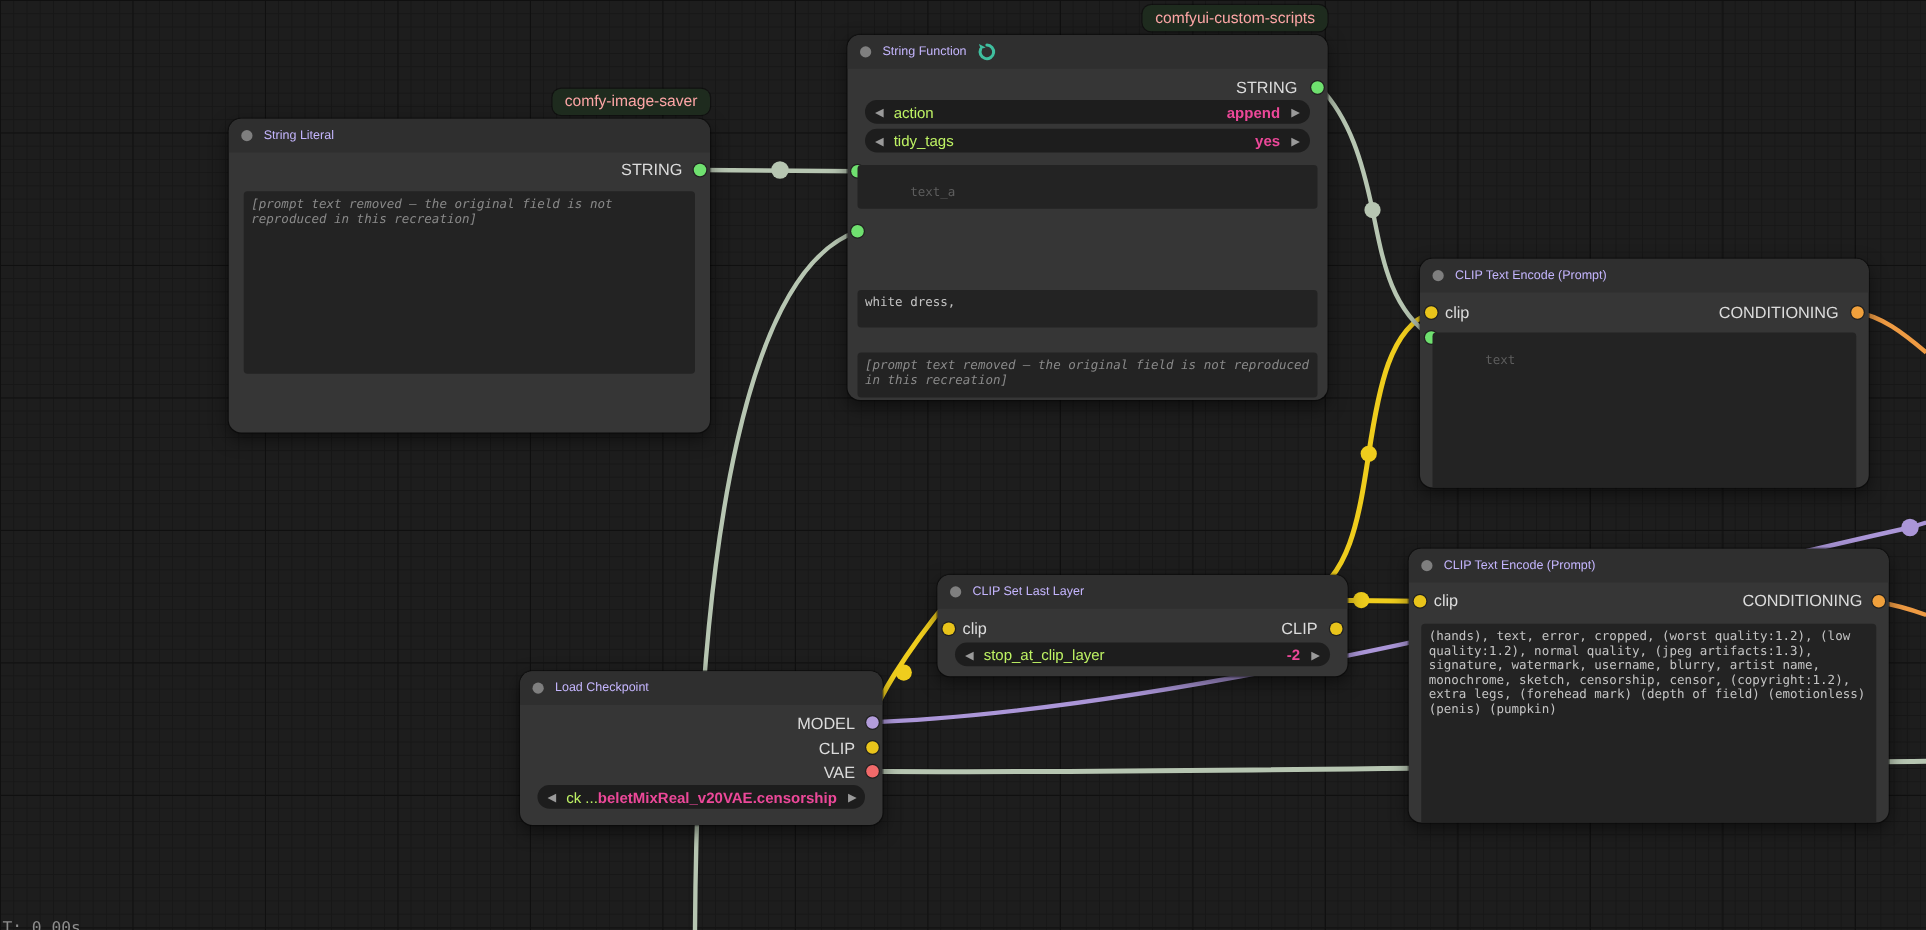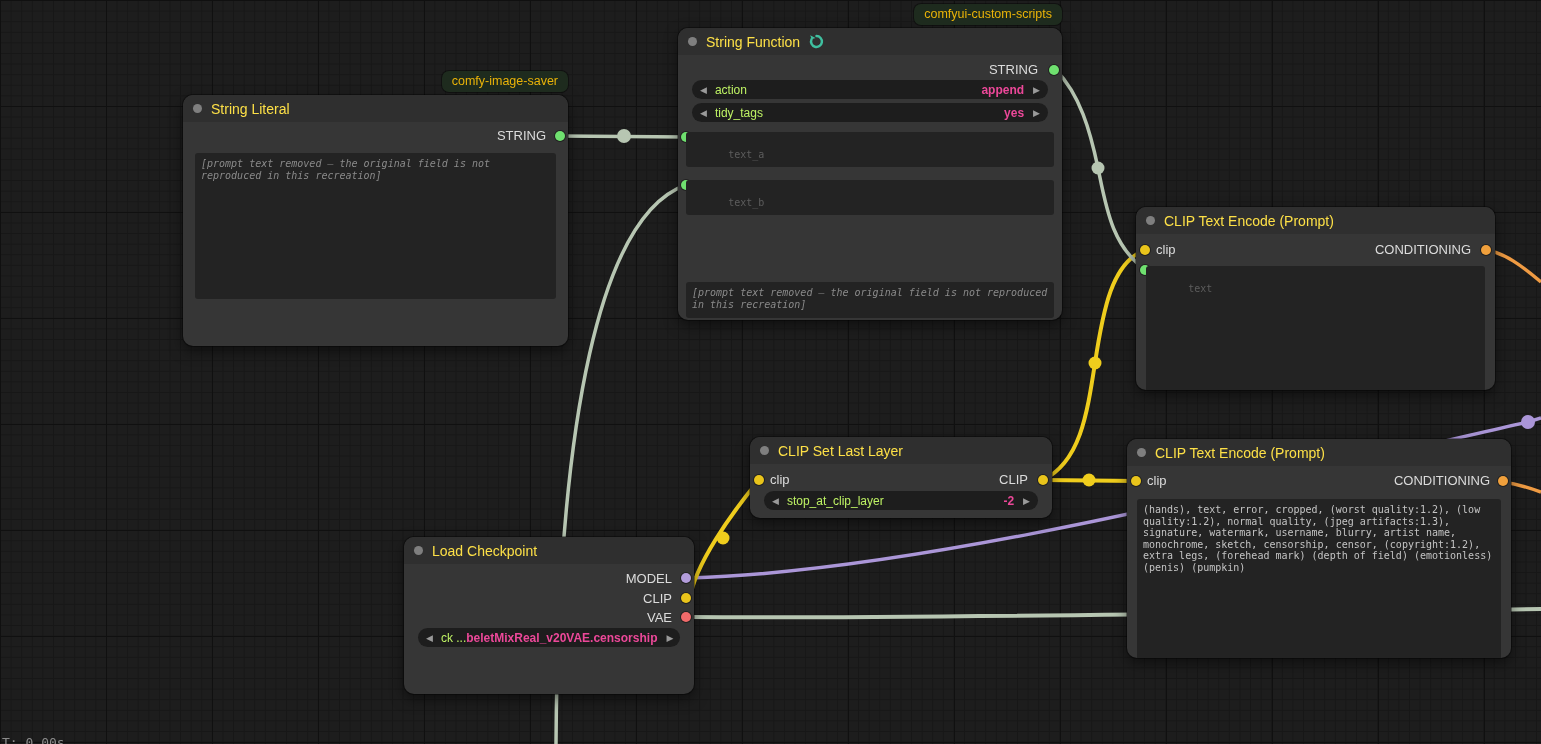--- a/index.html
+++ b/index.html
@@ -11,40 +11,40 @@
       linear-gradient(#171717 1px, transparent 1px),
       linear-gradient(90deg,#171717 1px, transparent 1px);
     background-size:106px 106px,106px 106px,10.6px 10.6px,10.6px 10.6px;
     font-family:"Liberation Sans",sans-serif;}
   svg.wires{position:absolute;left:0;top:0;z-index:1;}
   .node{position:absolute;z-index:2;background:#363636;border-radius:10px;
     box-shadow:0 5px 14px rgba(0,0,0,.5),0 0 0 1px rgba(0,0,0,.35);overflow:hidden;}
   .ntitle{position:absolute;left:0;right:0;top:0;height:27px;background:#2f2f2f;
     border-radius:10px 10px 0 0;display:flex;align-items:center;padding-left:10px;gap:9px;}
   .tdot{width:9px;height:9px;border-radius:50%;background:#7f7f7f;flex:none;}
-  .ttext{color:#fde047;font-size:14px;white-space:nowrap;}
+  .ttext{color:#c4b5fd;font-size:10px;white-space:nowrap;}
   .ticon{display:flex;align-items:center;}
   .slabel{position:absolute;font-size:13px;color:#dcdcdc;white-space:nowrap;}
   .dot{position:absolute;width:10px;height:10px;border-radius:50%;box-shadow:0 0 0 1px rgba(0,0,0,.4);}
   .c-string{background:#6fe06f;}
   .c-clip{background:#e9c41b;}
   .c-cond{background:#f0a03c;}
   .c-model{background:#b39ddb;}
   .c-vae{background:#f16a6a;}
   .widget{position:absolute;height:19px;background:#1d1d1d;border-radius:10px;
     display:flex;align-items:center;padding:0 8px;font-size:12px;}
   .warr{color:#9a9a9a;font-size:9px;flex:none;cursor:pointer;}
   .wname{color:#bef264;margin-left:8px;white-space:nowrap;}
   .wval{color:#ec4899;margin-left:auto;margin-right:9px;white-space:nowrap;font-weight:700;}
   .ta{position:absolute;background:#232323;border-radius:3px;color:#c4c4c4;
     font-family:"DejaVu Sans Mono",monospace;font-size:10px;line-height:11.6px;
     padding:5px 6px;white-space:pre-wrap;overflow:hidden;box-sizing:border-box;}
   .ta.redacted{color:#8a8a8a;font-style:italic;}
   .ph{color:#5d5d5d;}
-  .badge{position:absolute;z-index:3;background:#1e2b1e;color:#eab308;font-size:12.5px;
+  .badge{position:absolute;z-index:3;background:#1e2b1e;color:#fca5a5;font-size:12.5px;
     padding:3px 10px 4px;border-radius:7px;white-space:nowrap;box-shadow:0 0 0 1px rgba(0,0,0,.4);}
   .stats{position:absolute;z-index:3;color:#8c8c8c;font-size:13px;font-family:"DejaVu Sans Mono",monospace;}
 </style>
 </head>
 <body>
 
 <div class="stage">
 
   <svg class="wires" width="1541" height="744">
 
@@ -109,60 +109,58 @@
       <span class="wval">yes</span>
       <span class="warr">▶</span>
     </div>
 
     <span class="dot c-string" style="left:3px;top:104px"></span>
     <div class="ta" style="left:8px;right:8px;top:104px;height:35px">
       <span class="ph">text_a</span>
     </div>
 
     <span class="dot c-string" style="left:3px;top:152px"></span>
-    <div class="ta" style="left:8px;right:8px;top:152px;height:35px">
-      <span class="ph">text_b</span>
-    </div>
 
+    <div class="ta" style="left:8px;right:8px;top:204px;height:30px">white dress,</div>
     <div class="ta redacted" style="left:8px;right:8px;top:254px;height:36px">[prompt text removed — the original field is not reproduced in this recreation]</div>
   </div>
 
   <div class="node" style="left:1136px;top:207px;width:359px;height:183px">
     <div class="ntitle">
       <span class="tdot"></span>
       <span class="ttext">CLIP Text Encode (Prompt)</span>
     </div>
     <span class="dot c-clip" style="left:4px;top:38px"></span>
     <span class="slabel" style="left:20px;top:35px">clip</span>
     <span class="slabel" style="right:24px;top:35px">CONDITIONING</span>
     <span class="dot c-cond" style="right:4px;top:38px"></span>
     <span class="dot c-string" style="left:4px;top:58px"></span>
     <div class="ta" style="left:10px;right:10px;top:59px;height:148px">
       <span class="ph">text</span>
     </div>
   </div>
 
-  <div class="node" style="left:750px;top:437px;width:302px;height:81px">
+  <div class="node" style="left:750px;top:460px;width:328px;height:81px">
     <div class="ntitle">
       <span class="tdot"></span>
       <span class="ttext">CLIP Set Last Layer</span>
     </div>
     <span class="dot c-clip" style="left:4px;top:38px"></span>
     <span class="slabel" style="left:20px;top:35px">clip</span>
     <span class="slabel" style="right:24px;top:35px">CLIP</span>
     <span class="dot c-clip" style="right:4px;top:38px"></span>
     <div class="widget" style="left:14px;right:14px;top:54px">
       <span class="warr">◀</span>
       <span class="wname">stop_at_clip_layer</span>
       <span class="wval">-2</span>
       <span class="warr">▶</span>
     </div>
   </div>
 
-  <div class="node" style="left:404px;top:537px;width:290px;height:157px">
+  <div class="node" style="left:416px;top:537px;width:290px;height:123px">
     <div class="ntitle">
       <span class="tdot"></span>
       <span class="ttext">Load Checkpoint</span>
     </div>
     <span class="slabel" style="right:22px;top:34px">MODEL</span>
     <span class="dot c-model" style="right:3px;top:36px"></span>
     <span class="slabel" style="right:22px;top:54px">CLIP</span>
     <span class="dot c-clip" style="right:3px;top:56px"></span>
     <span class="slabel" style="right:22px;top:73px">VAE</span>
     <span class="dot c-vae" style="right:3px;top:75px"></span>

